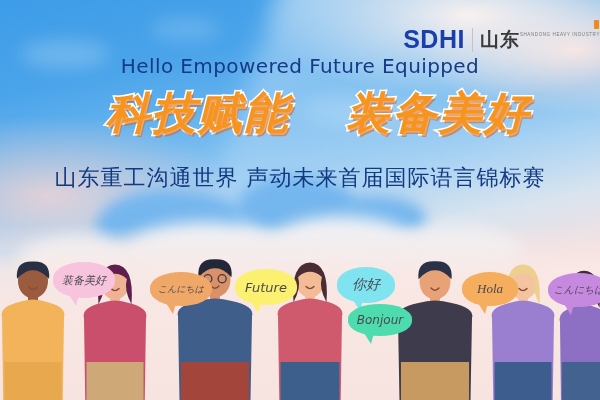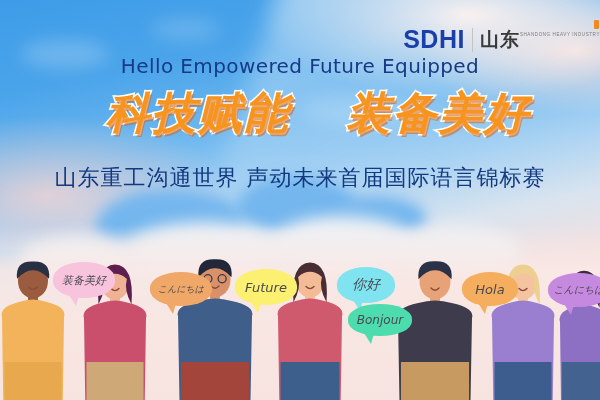--- a/index.html
+++ b/index.html
@@ -275,17 +275,17 @@
           <path d="M580,293.17 Q584,296.95 588,293.17" stroke="#8a4a36" stroke-width="1.4" fill="none" stroke-linecap="round"></path>
         </g>
       </svg>
   </div>
   <div id="bubbles">
       <div class="bubble" style="left: 53px; top: 262px; width: 62px; height: 36px; background: rgb(247, 195, 221); font-size: 11px; --tail: #f7c3dd;">装备美好</div>
       <div class="bubble" style="left: 150px; top: 272px; width: 62px; height: 34px; background: rgb(240, 168, 104); font-size: 9px; --tail: #f0a868;">こんにちは</div>
       <div class="bubble" style="left: 235px; top: 269px; width: 62px; height: 36px; background: rgb(251, 240, 111); font-size: 13px; --tail: #fbf06f;">Future</div>
       <div class="bubble" style="left: 337px; top: 267px; width: 58px; height: 36px; background: rgb(127, 227, 240); font-size: 14px; --tail: #7fe3f0;">你好</div>
       <div class="bubble" style="left: 348px; top: 304px; width: 64px; height: 32px; background: rgb(77, 220, 174); font-size: 12px; --tail: #4ddcae;">Bonjour</div>
-      <div class="bubble" style="left: 462px; top: 272px; width: 56px; height: 34px; background: rgb(245, 173, 94); font-size: 13px; --tail: #f5ad5e;">Hola</div>
+      <div class="bubble" style="left: 462px; top: 272px; width: 56px; height: 34px; background: rgb(245, 173, 94); font-size: 13px; font-family: Liberation Serif, serif; --tail: #f5ad5e;">Hola</div>
       <div class="bubble" style="left: 548px; top: 273px; width: 62px; height: 34px; background: rgb(198, 137, 224); font-size: 10px; --tail: #c689e0;">こんにちは</div>
     </div>
 
 </div>
 
 </body></html>

